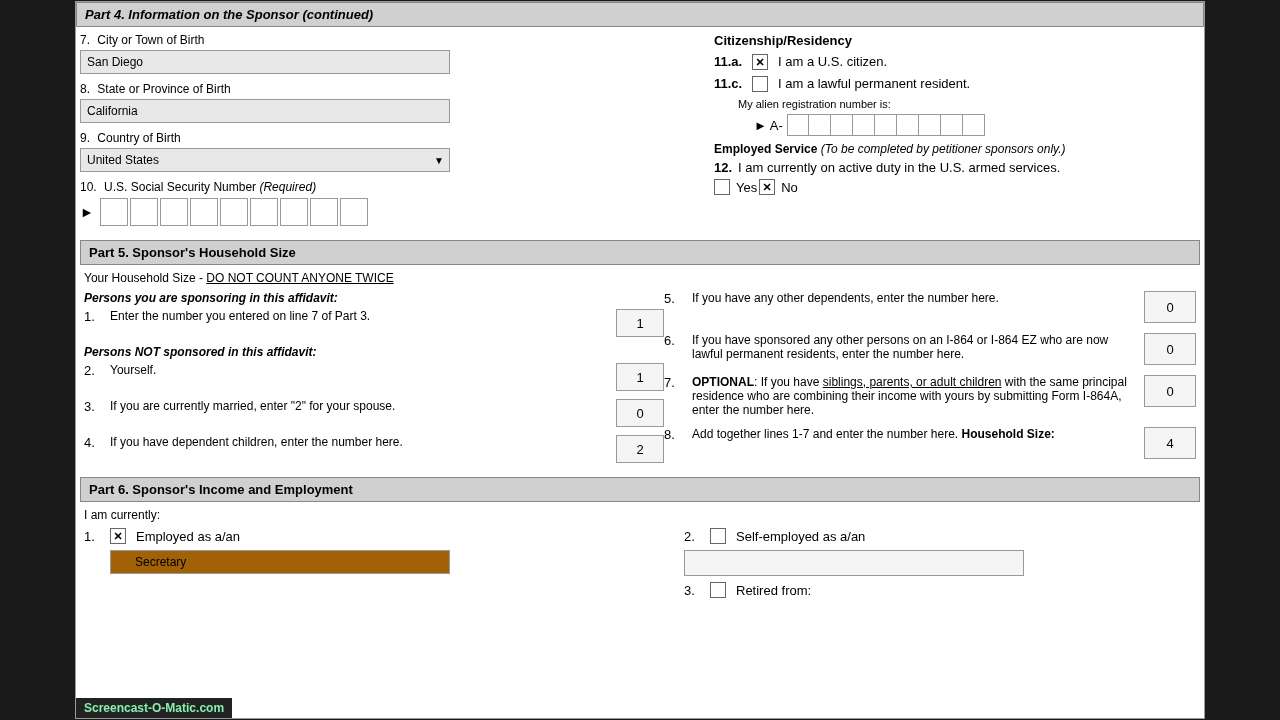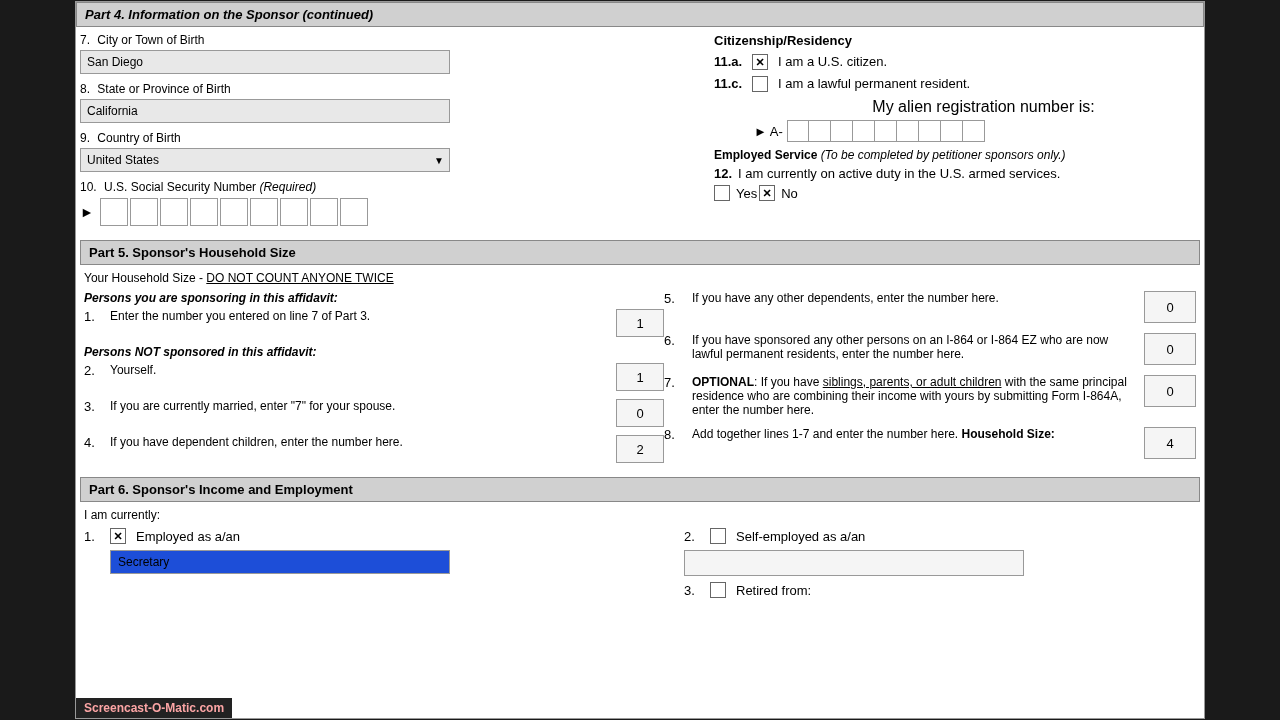--- a/index.html
+++ b/index.html
@@ -198,40 +198,40 @@
     .p6-right { flex: 1; }
     .p6-row {
       display: flex;
       align-items: center;
       margin-bottom: 6px;
       gap: 6px;
     }
     .p6-num { min-width: 20px; }
     .employed-text-input {
       border: 1px solid #999;
-      background: #1d4ed8;
-      padding: 3px 7px;
+      background: #a16207;
+      padding: 3px 24px;
       font-size: 12px;
       width: 340px;
       height: 24px;
     }
     .p6-wide-input {
       border: 1px solid #999;
       background: #f5f5f5;
       padding: 3px 6px;
       font-size: 12px;
       width: 340px;
       height: 26px;
     }
     .screencast-badge {
       position: absolute;
       bottom: 0;
       left: 0;
       background: #222;
-      color: #fca5a5;
+      color: #86efac;
       font-size: 12px;
       padding: 3px 8px;
       font-weight: bold;
     }
     .italic { font-style: italic; }
     .req-italic { font-style: italic; }
     .part4-top {
       background: #d0d0d0;
       border: 1px solid #888;
       padding: 4px 8px;
@@ -315,21 +315,21 @@
         <span>I am a U.S. citizen.</span>
       </div>
 
 
       <div class="cit-row">
         <span class="cit-label">11.c.</span>
         <div class="checkbox-empty"></div>
         <span>I am a lawful permanent resident.</span>
       </div>
 
-      <div style="margin-left:57px;font-size:16px;margin-bottom:4px;text-align:center;">My alien registration number is:</div>
+      <div style="margin-left:24px;font-size:11px;margin-bottom:4px;">My alien registration number is:</div>
       <div class="alien-row">
         <span style="font-size:13px;">► A-</span>
         <div class="alien-boxes">
           <div class="alien-box"></div>
           <div class="alien-box"></div>
           <div class="alien-box"></div>
           <div class="alien-box"></div>
           <div class="alien-box"></div>
           <div class="alien-box"></div>
           <div class="alien-box"></div>
@@ -379,21 +379,21 @@
         <div class="italic-bold" style="margin-top:4px;">Persons NOT sponsored in this affidavit:</div>
 
         <div class="p5-row">
           <span class="p5-num">2.</span>
           <span class="p5-text">Yourself.</span>
           <div class="num-box">1</div>
         </div>
 
         <div class="p5-row">
           <span class="p5-num">3.</span>
-          <span class="p5-text">If you are currently married, enter "7" for your spouse.</span>
+          <span class="p5-text">If you are currently married, enter "2" for your spouse.</span>
           <div class="num-box">0</div>
         </div>
 
         <div class="p5-row">
           <span class="p5-num">4.</span>
           <span class="p5-text">If you have dependent children, enter the number here.</span>
           <div class="num-box">2</div>
         </div>
       </div>
 

